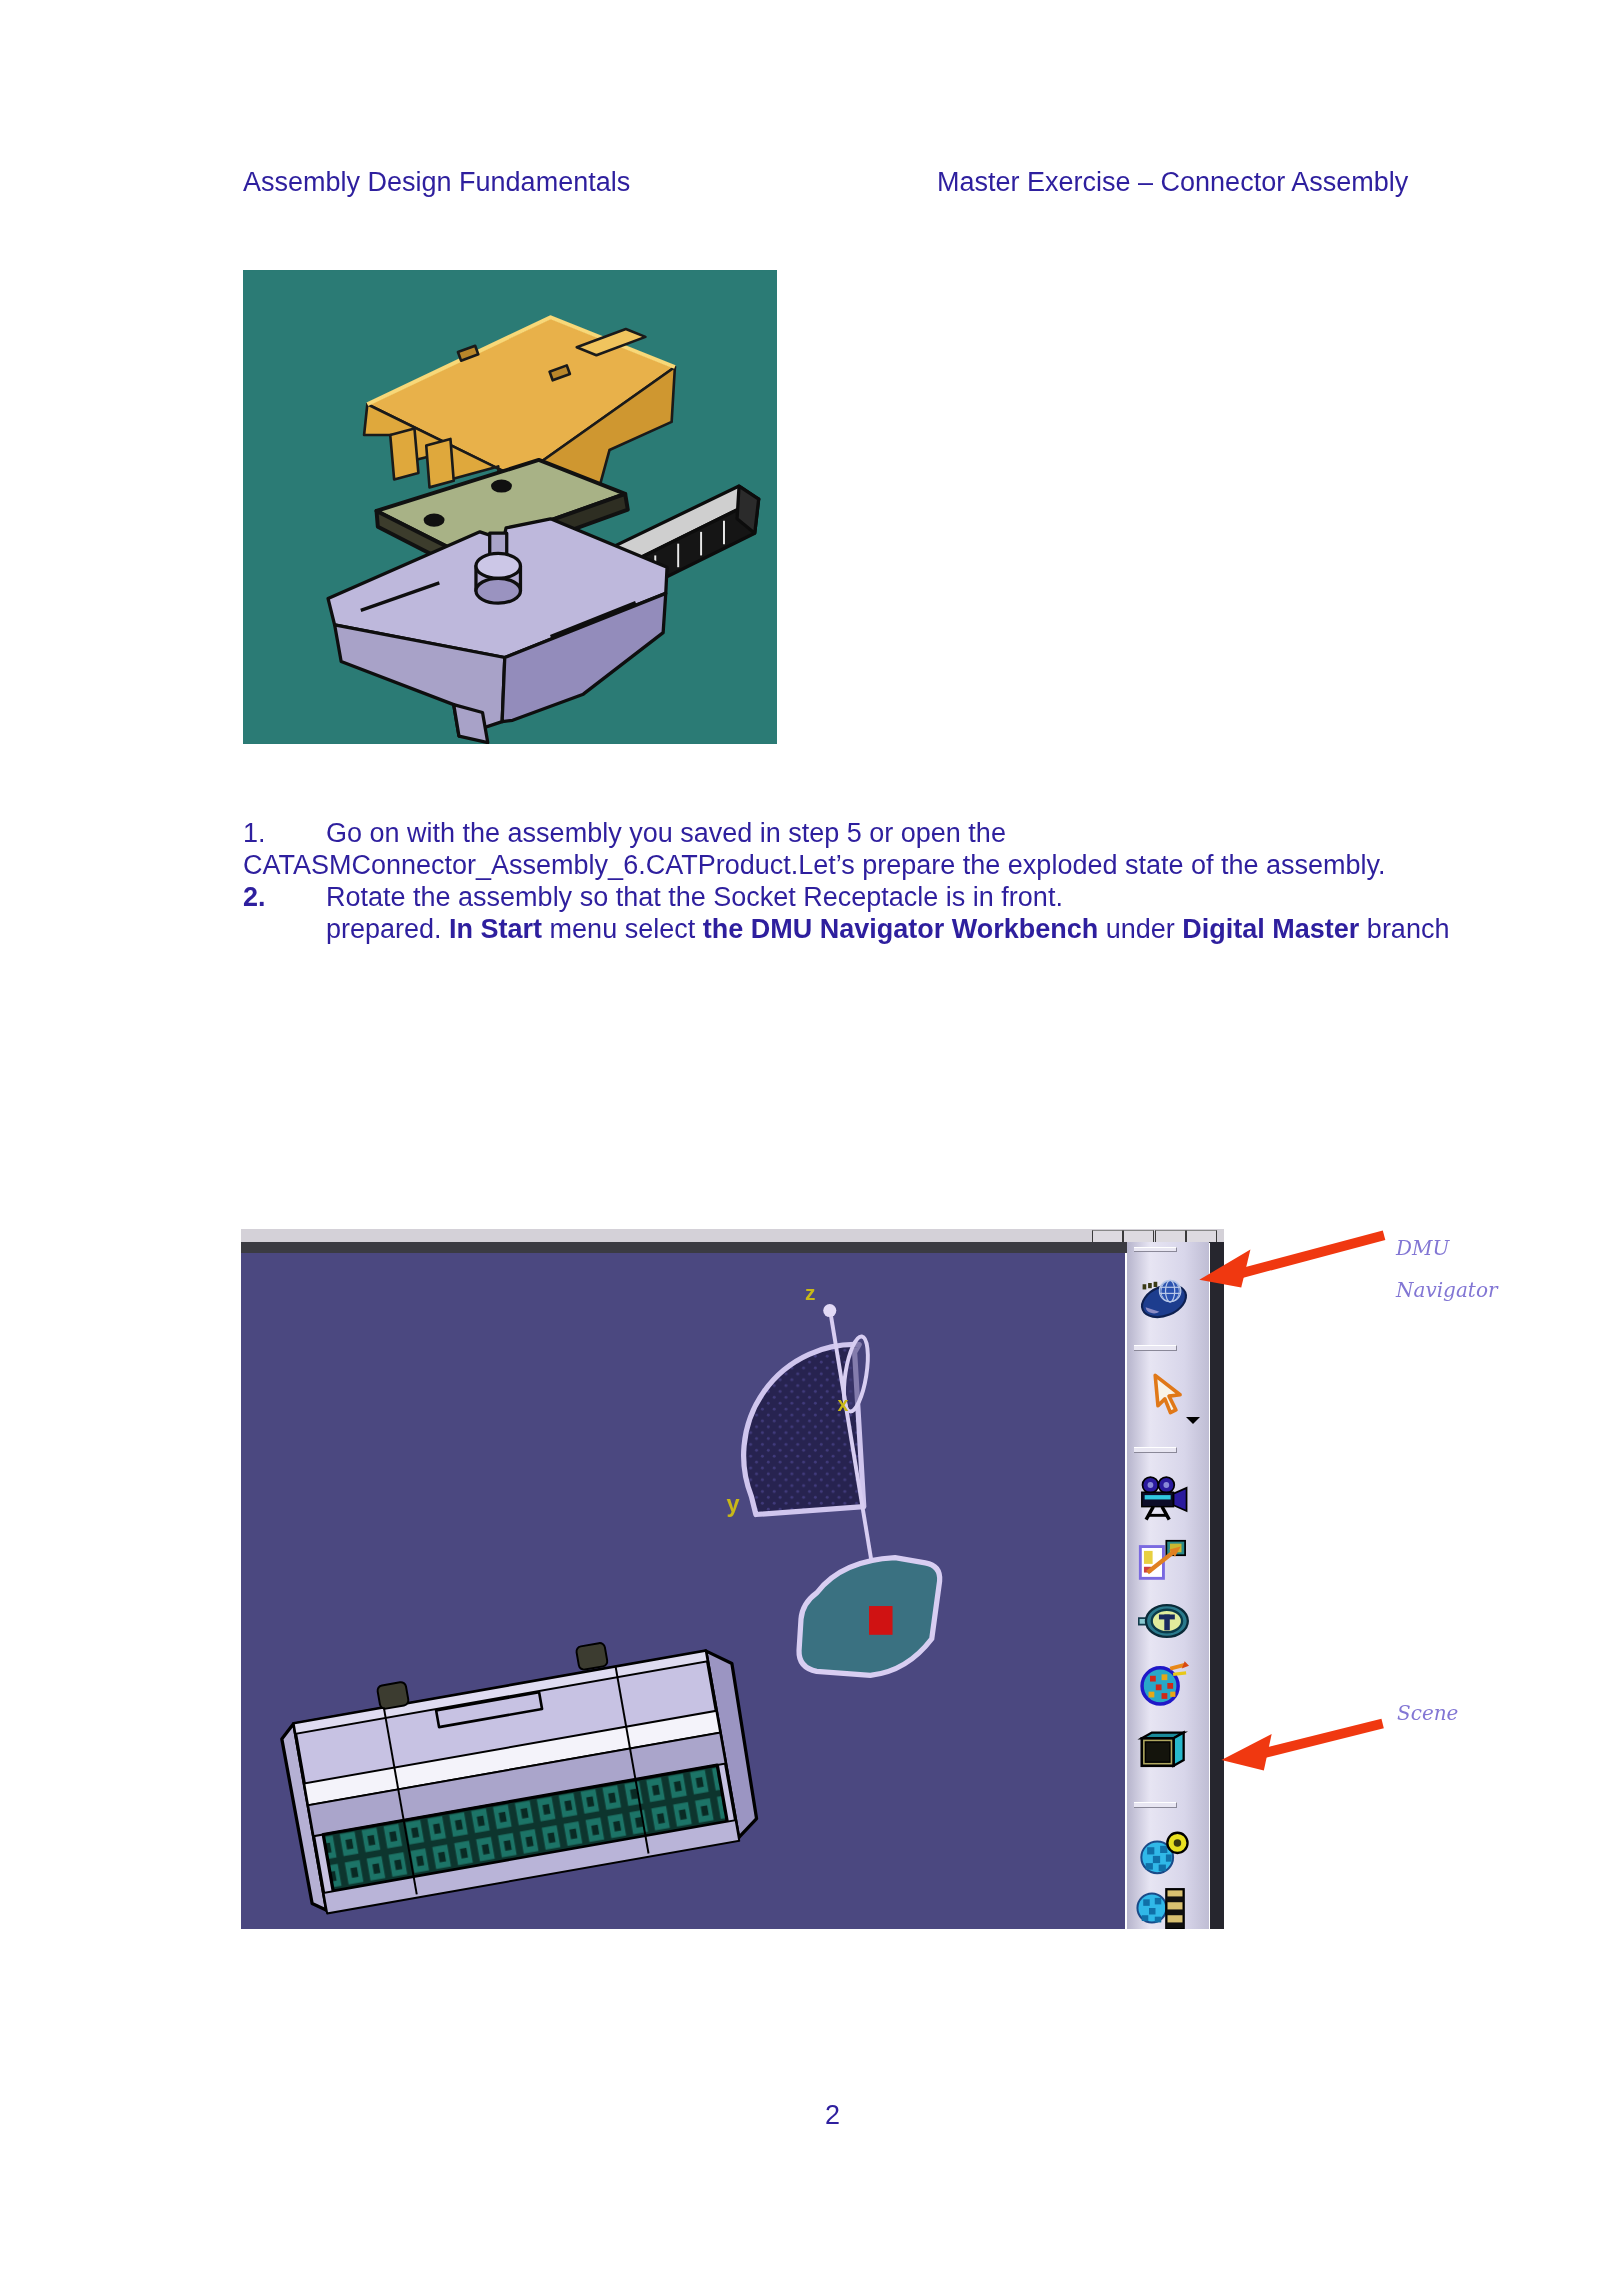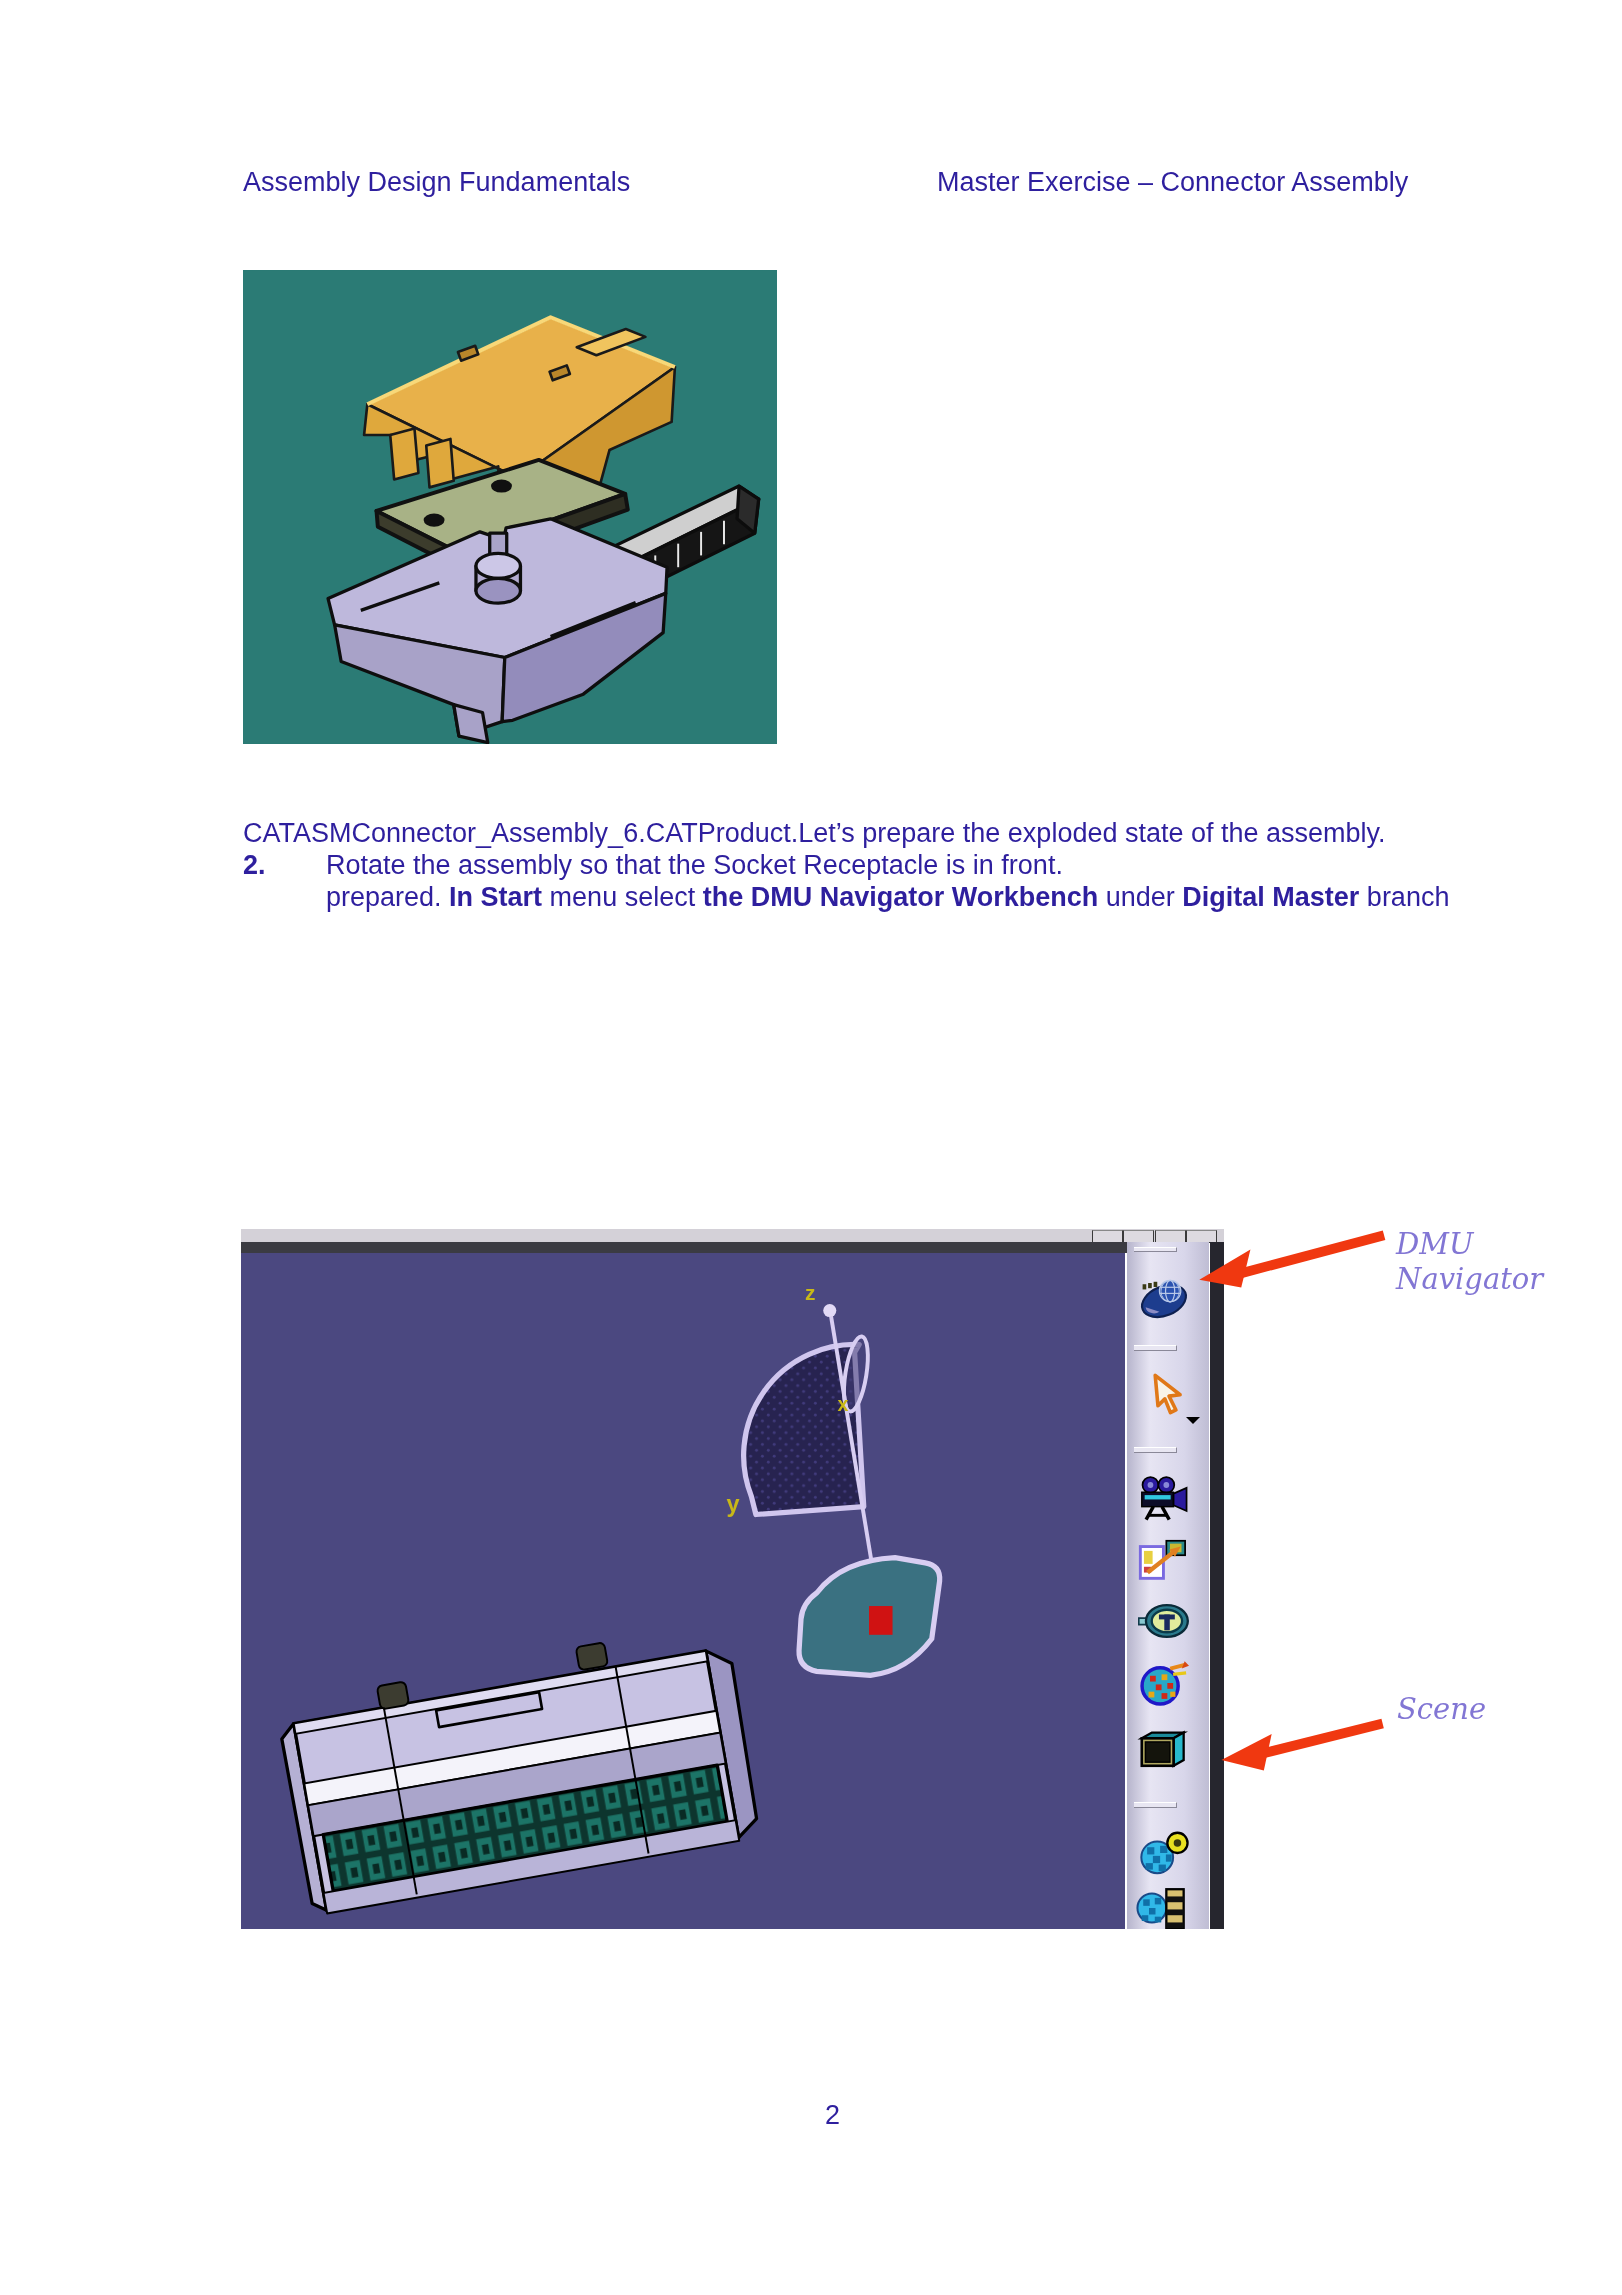--- a/index.html
+++ b/index.html
@@ -19,21 +19,21 @@
   .f2dark{position:absolute;left:0;top:13px;width:886px;height:10.5px;background:#3b3b42;}
   .vp{position:absolute;left:0;top:23.6px;width:884px;height:676px;background:#4b4880;overflow:hidden;}
   .tbar{position:absolute;left:886px;top:13px;width:82px;height:687px;overflow:hidden;
         background:linear-gradient(90deg,#b6b4cc 0%,#e7e5f3 28%,#d8d6ea 70%,#bfbdd4 100%);}
   .redge{position:absolute;left:969px;top:13px;width:14.4px;height:687px;background:#26262e;}
   .handle{position:absolute;left:6.5px;width:42px;height:3.9px;background:#e8e6f2;
           border-top:1.3px solid #ffffff;border-bottom:1.3px solid #8a8898;border-right:1.3px solid #8a8898;}
   .ticon{position:absolute;width:52px;height:52px;}
   .ddtri{position:absolute;left:59px;width:0;height:0;border-left:7.2px solid transparent;
          border-right:7.2px solid transparent;border-top:7.9px solid #000;}
-  .annot{font-family:"DejaVu Serif", serif;font-style:italic;font-size:29px;line-height:35px;color:#8276d4;white-space:pre-line;}
+  .annot{font-family:"DejaVu Serif", serif;font-style:italic;font-size:20px;line-height:42px;color:#8276d4;white-space:pre-line;}
   .footer{font-size:27px;text-align:center;}
 </style>
 </head>
 <body>
 
 <div class="page">
 
   <span class="abs hdr" style="left:196px;top:167px;">Assembly Design Fundamentals</span>
   <span class="abs hdr" style="left:890px;top:167px;">Master Exercise – Connector Assembly</span>
 
@@ -86,20 +86,21 @@
         <ellipse cx="390" cy="452" rx="34" ry="19" fill="#ccc7e7"></ellipse>
         <ellipse cx="390" cy="490" rx="34" ry="19" fill="#9a93c0"></ellipse>
         <line x1="180" y1="520" x2="300" y2="478" stroke="#0e0e0e"></line>
         <line x1="470" y1="560" x2="600" y2="508" stroke="#0e0e0e"></line>
       </g>
     </svg>
   </div>
 
 
   <div class="abs instr" style="left:196px;top:818px;width:1341px;">
+    <div class="iline"><span class="inum">1.</span><span>Go on with the assembly you saved in step 5 or open the</span></div>
     <div class="iline">CATASMConnector_Assembly_6.CATProduct.Let’s prepare the exploded state of the assembly.</div>
     <div class="iline"><span class="inum bold">2.</span><span>Rotate the assembly so that the Socket Receptacle is in front.</span></div>
     <div class="iline" style="padding-left:83px;"><span>prepared. </span><b>In Start</b><span> menu select </span><b>the DMU Navigator Workbench</b><span> under </span><b>Digital Master</b><span> branch</span></div>
   </div>
 
   <div class="abs fig2" style="left:194px;top:1229px;width:983px;height:700px;">
     <div class="f2strip">
       <div class="f2btn" style="left:851px;"></div>
       <div class="f2btn" style="left:882px;"></div>
       <div class="f2btn" style="left:914px;"></div>

